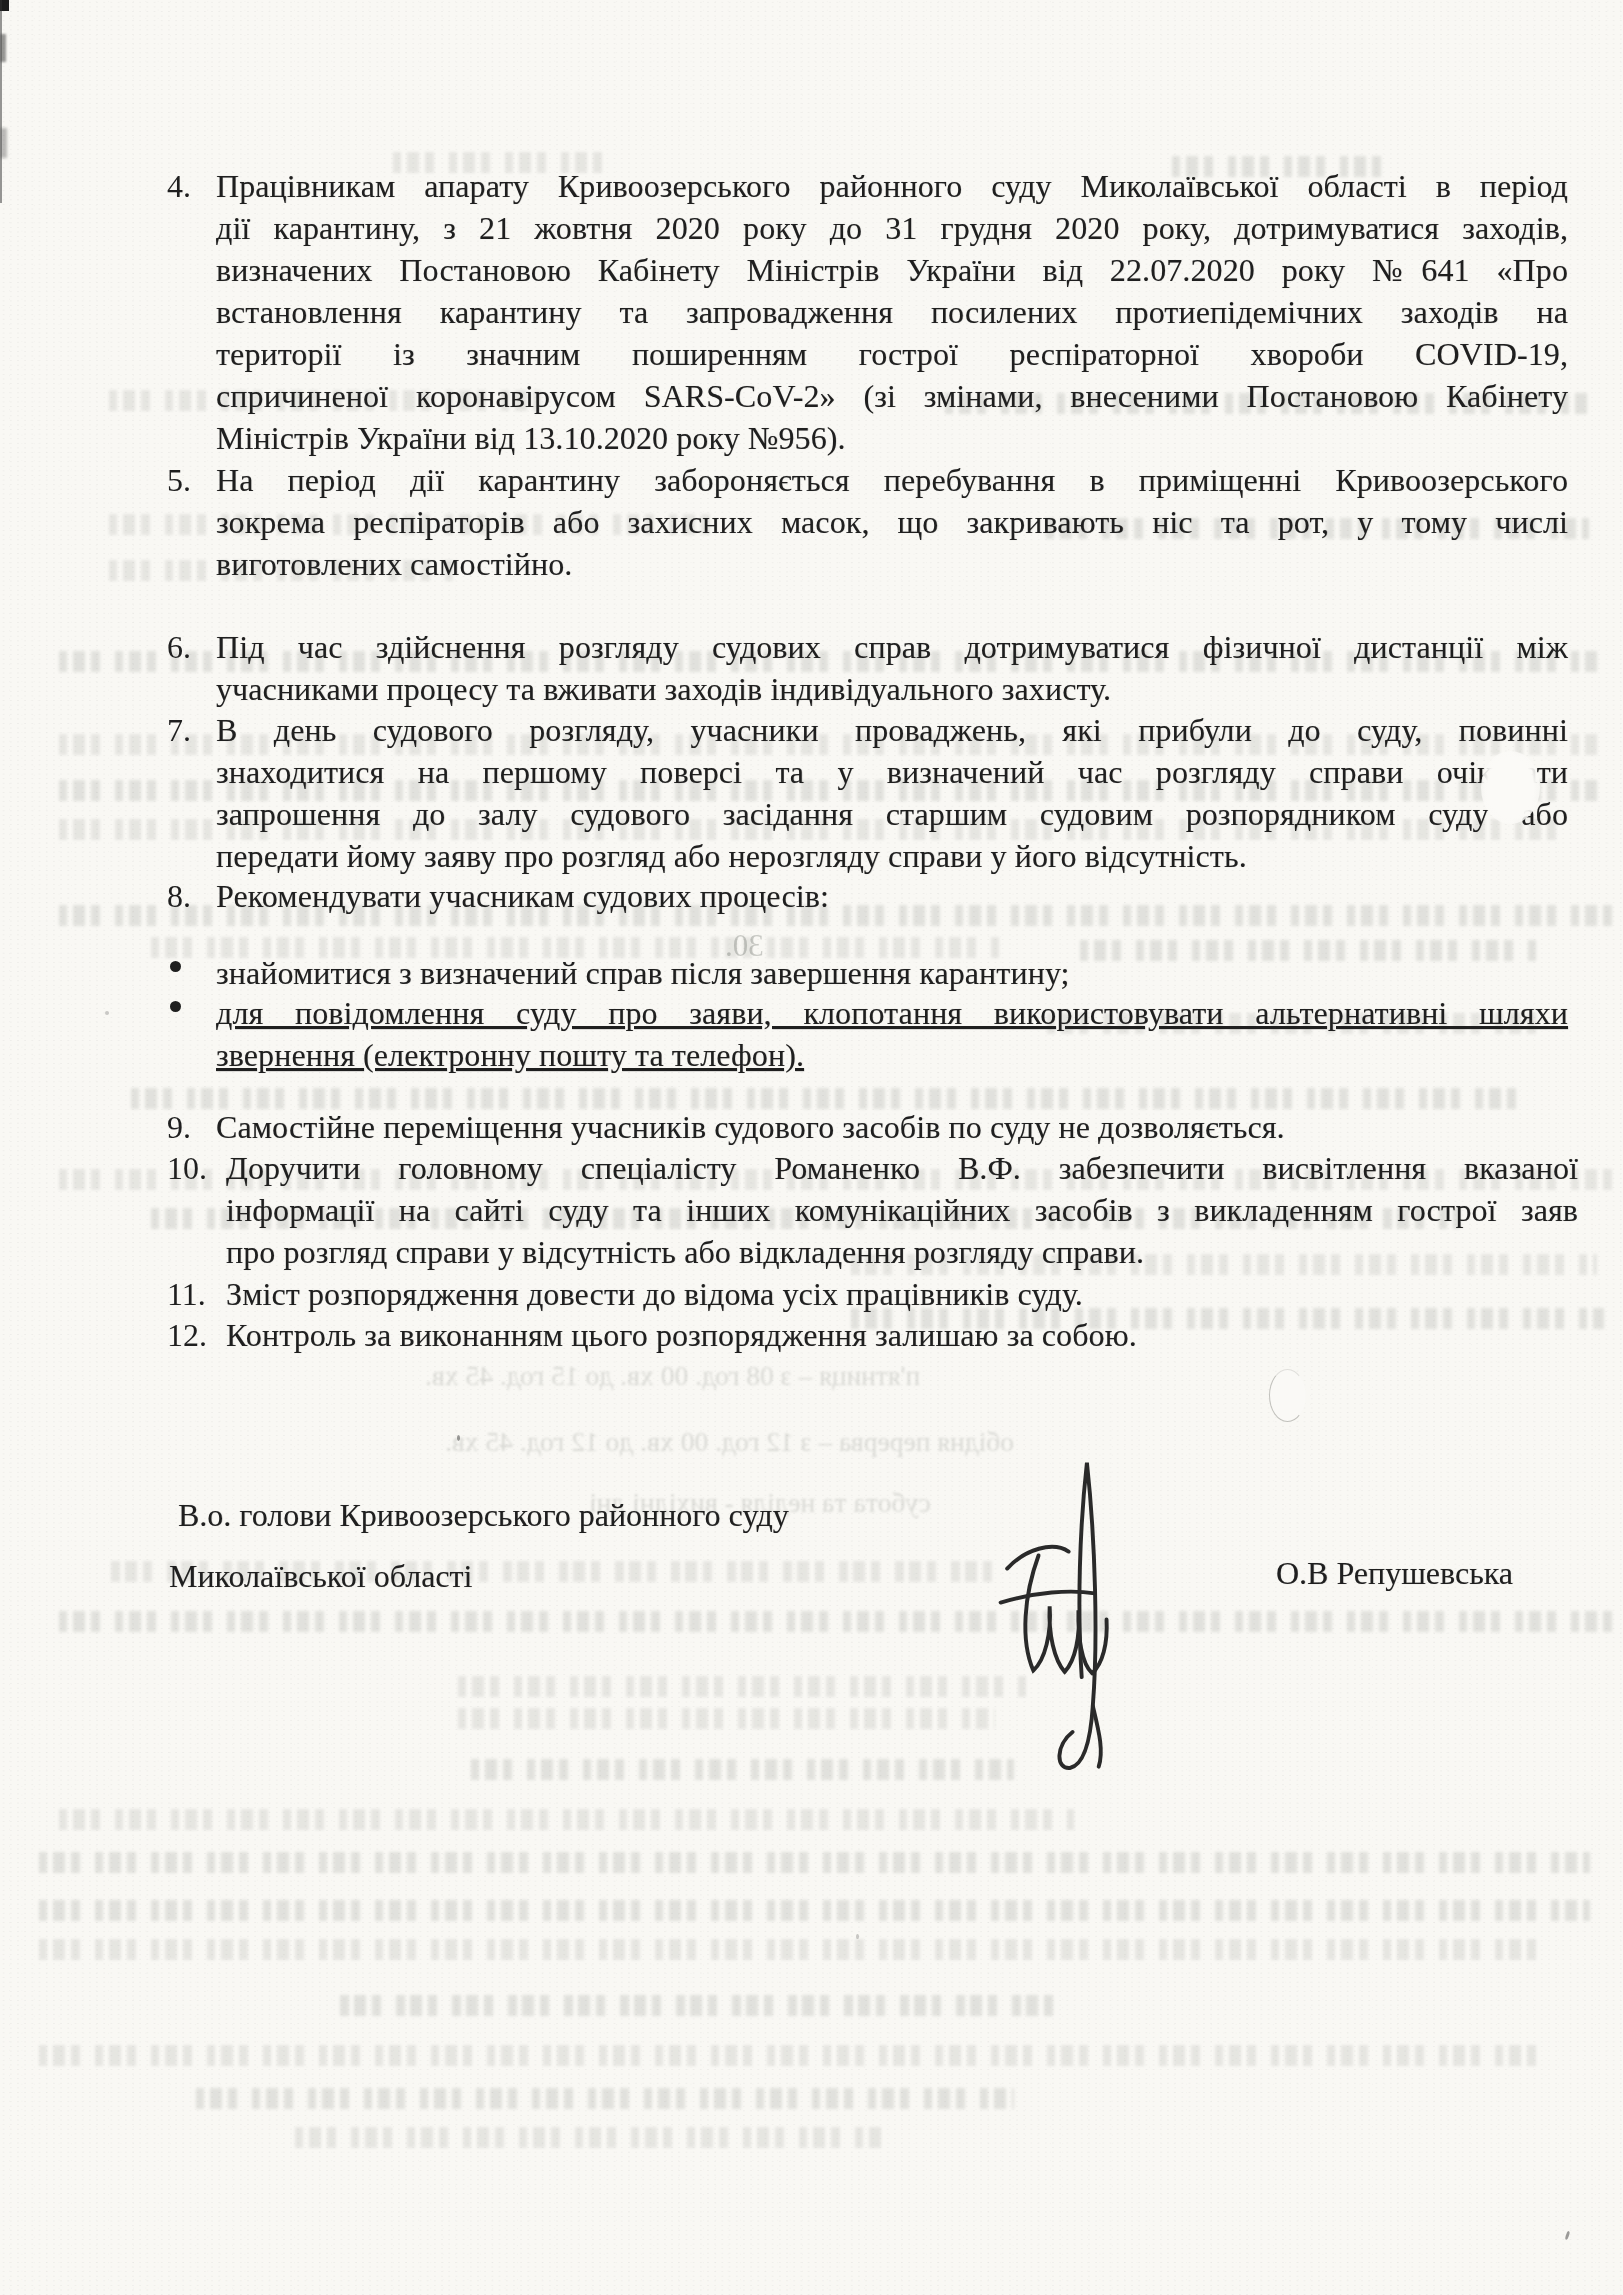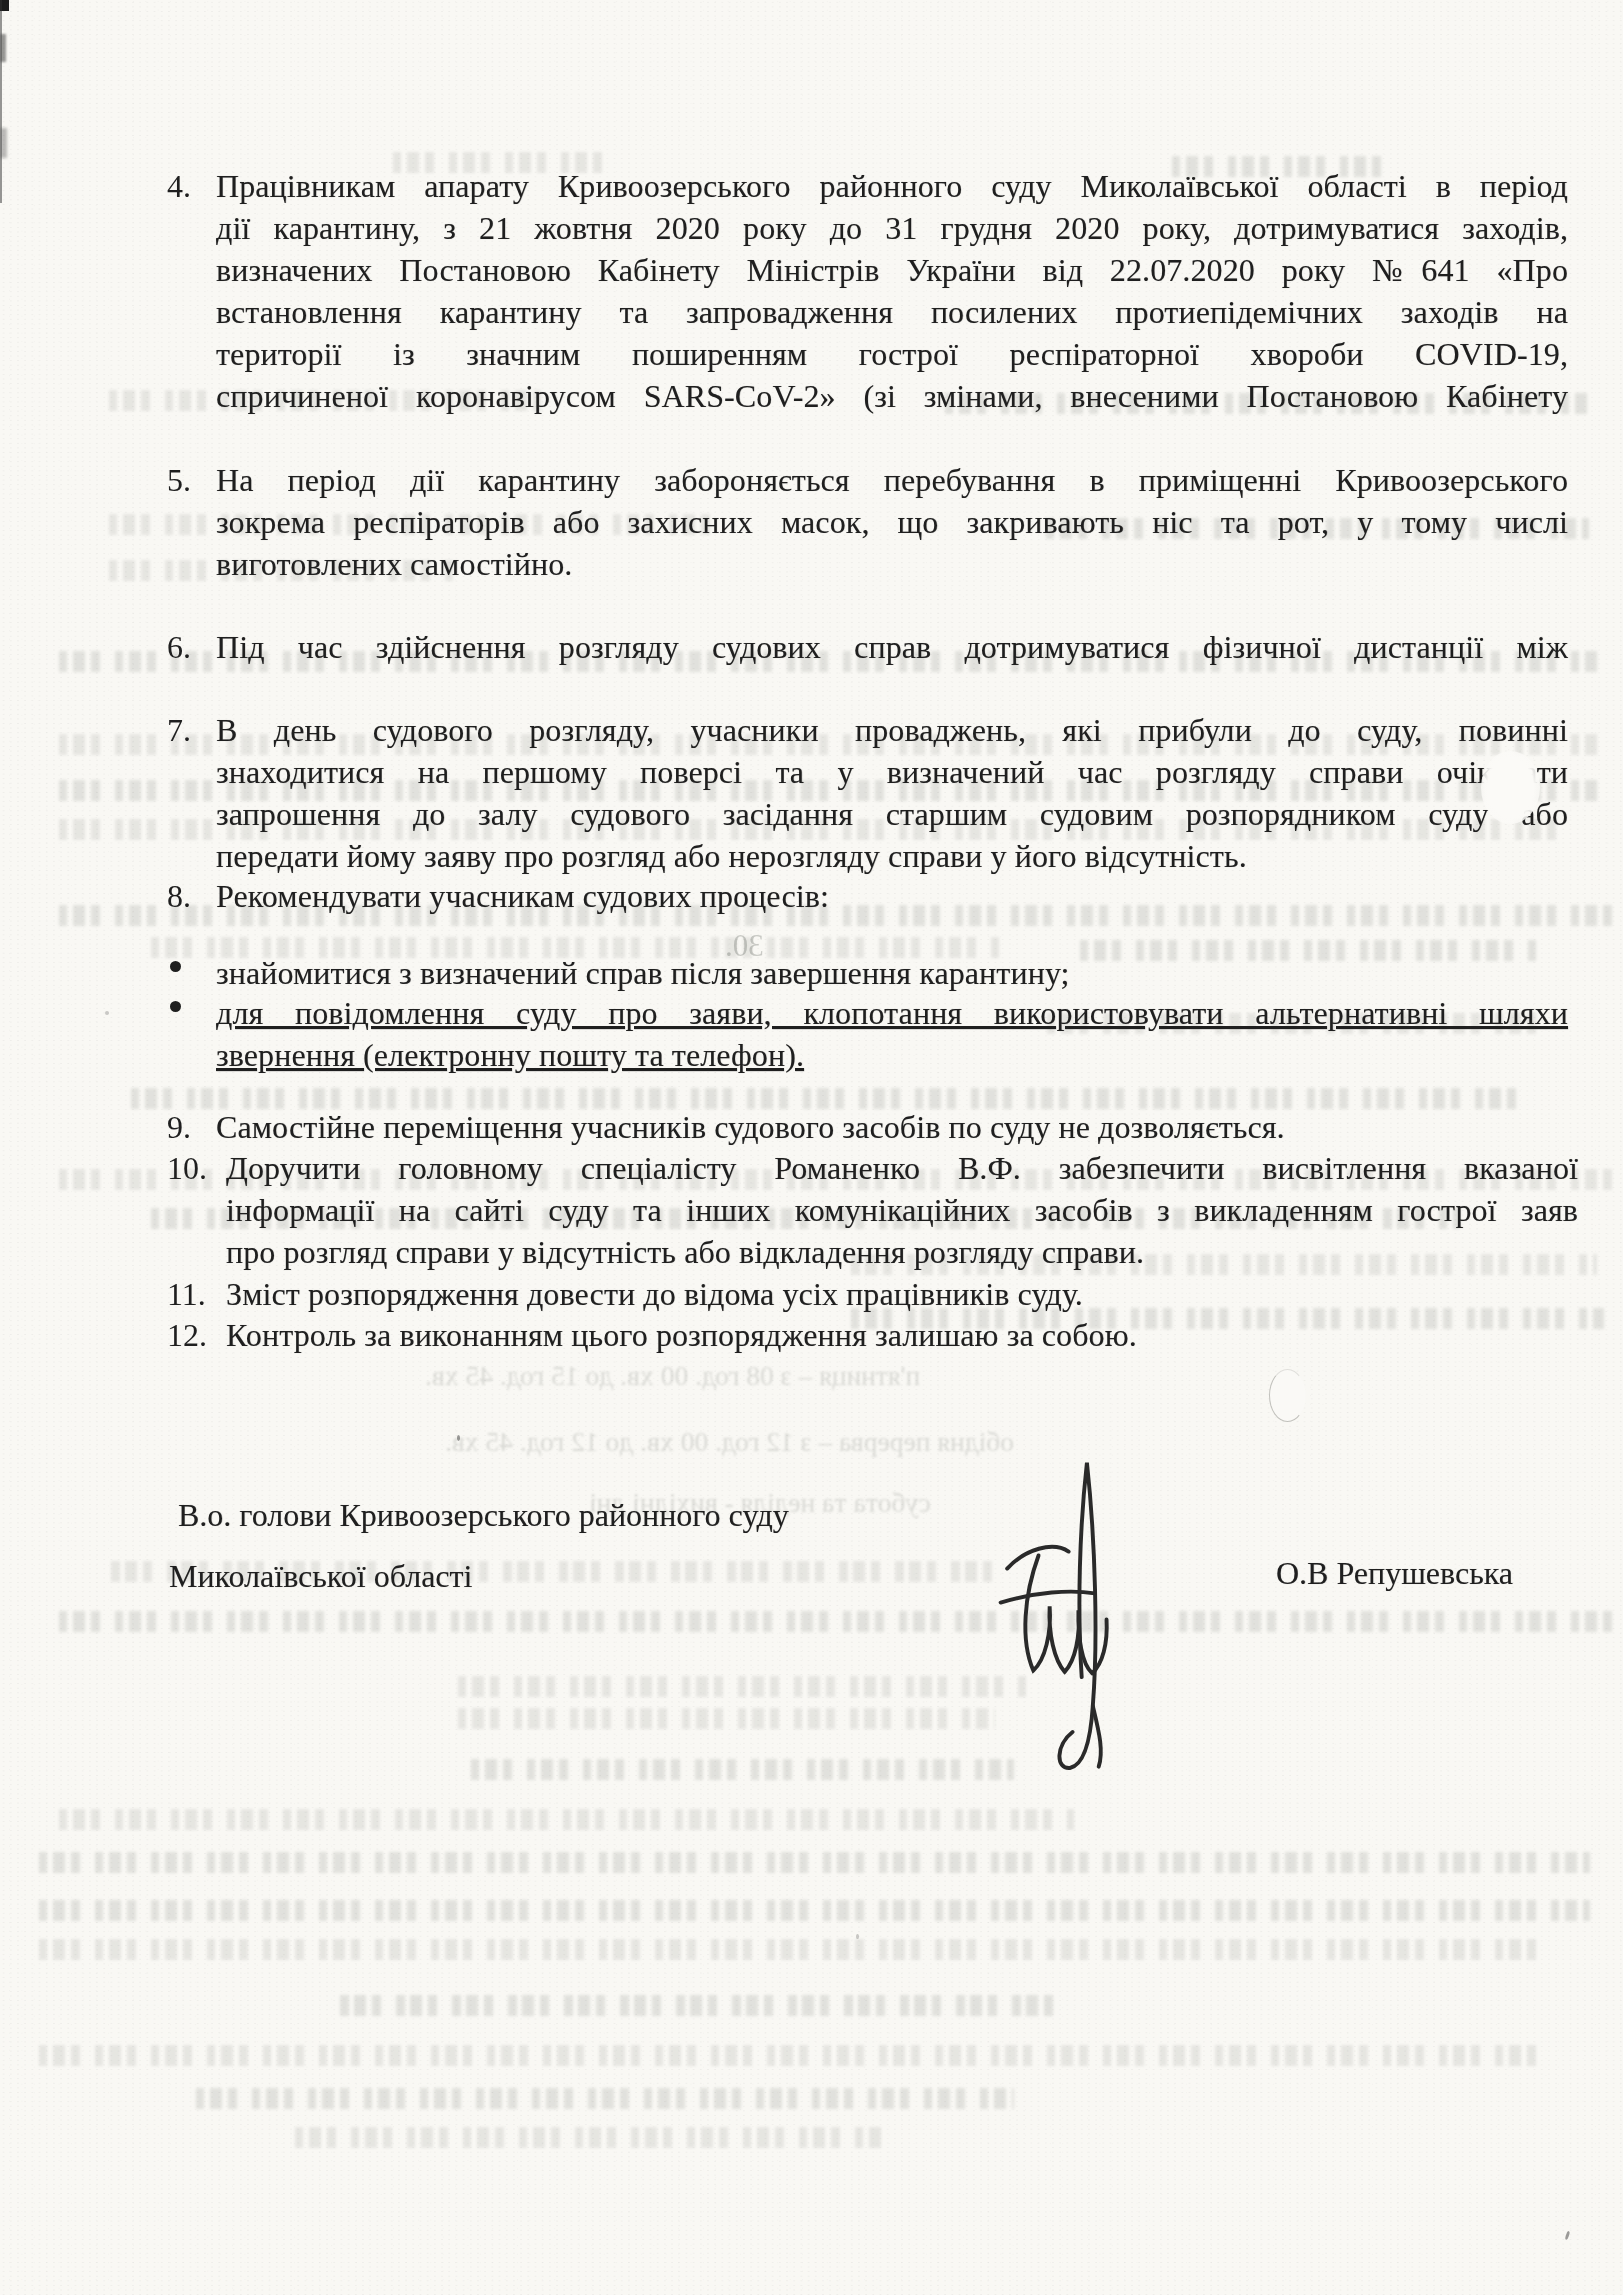--- a/index.html
+++ b/index.html
@@ -131,34 +131,36 @@
   <div id="text-layer">
       <div class="block" style="top: 165px;">
         <span class="num">4.</span>
         <div class="lines">
           <div class="line">Працівникам апарату Кривоозерського районного суду Миколаївської області в період</div>
           <div class="line">дії карантину, з 21 жовтня 2020 року до 31 грудня 2020 року, дотримуватися заходів,</div>
           <div class="line">визначених Постановою Кабінету Міністрів України від 22.07.2020 року №641 «Про</div>
           <div class="line">встановлення карантину та запровадження посилених протиепідемічних заходів на</div>
           <div class="line">території із значним поширенням гострої респіраторної хвороби COVID-19,</div>
           <div class="line">спричиненої коронавірусом SARS-CoV-2» (зі змінами, внесеними Постановою Кабінету</div>
+          <div class="line last">Міністрів України від 13.10.2020 року №956).</div>
         </div>
       </div>
       <div class="block" style="top: 459px;">
         <span class="num">5.</span>
         <div class="lines">
           <div class="line">На період дії карантину забороняється перебування в приміщенні Кривоозерського</div>
           <div class="line">зокрема респіраторів або захисних масок, що закривають ніс та рот, у тому числі</div>
           <div class="line last">виготовлених самостійно.</div>
         </div>
       </div>
       <div class="block" style="top: 626px;">
         <span class="num">6.</span>
         <div class="lines">
           <div class="line">Під час здійснення розгляду судових справ дотримуватися фізичної дистанції між</div>
+          <div class="line last">учасниками процесу та вживати заходів індивідуального захисту.</div>
         </div>
       </div>
       <div class="block" style="top: 709px;">
         <span class="num">7.</span>
         <div class="lines">
           <div class="line">В день судового розгляду, учасники проваджень, які прибули до суду, повинні</div>
           <div class="line">знаходитися на першому поверсі та у визначений час розгляду справи очікувати</div>
           <div class="line">запрошення до залу судового засідання старшим судовим розпорядником суду або</div>
           <div class="line last">передати йому заяву про розгляд або нерозгляду справи у його відсутність.</div>
         </div>

